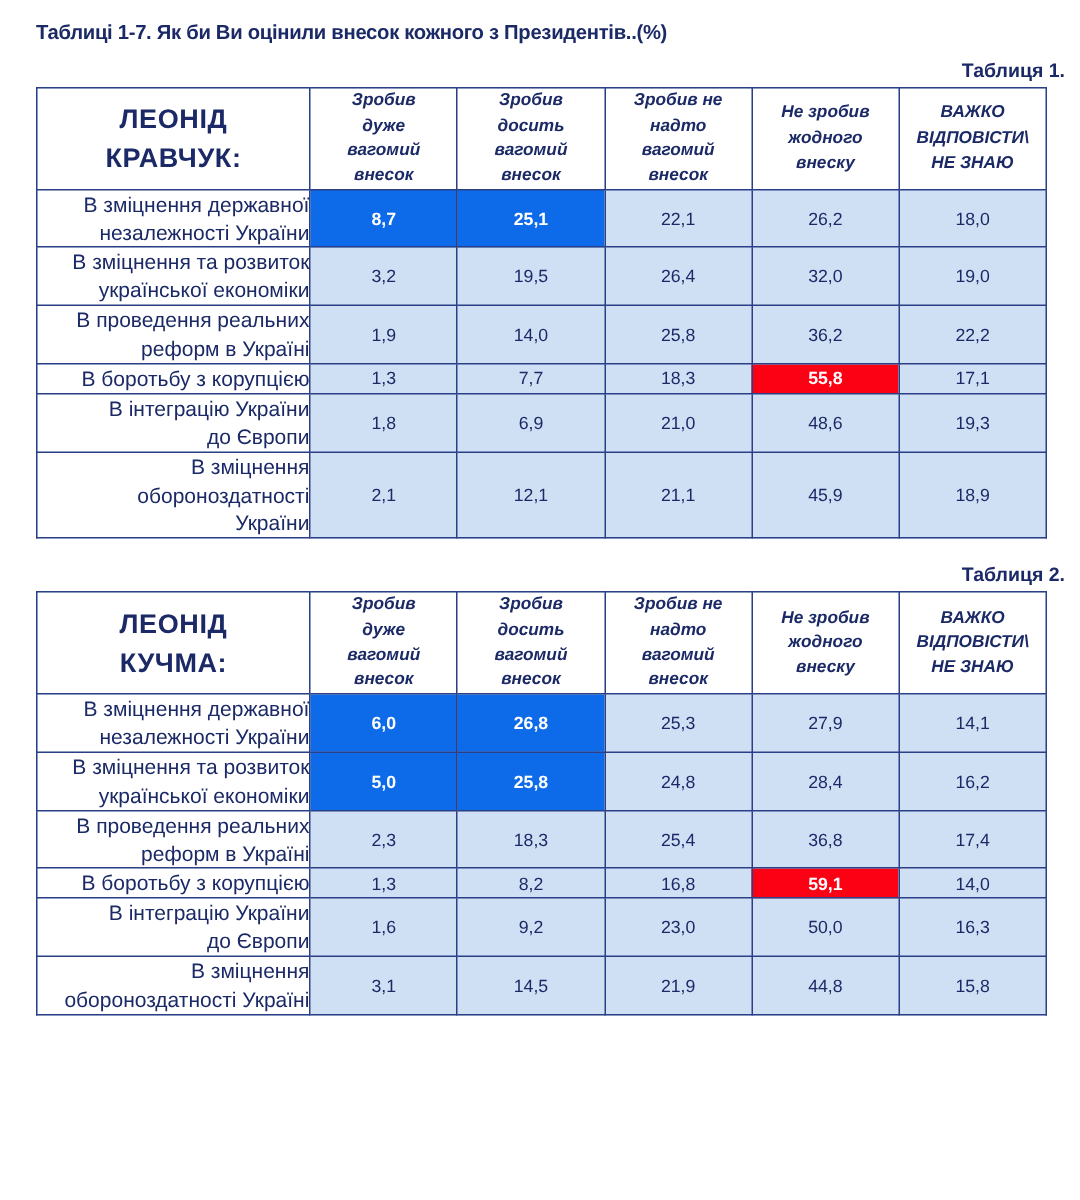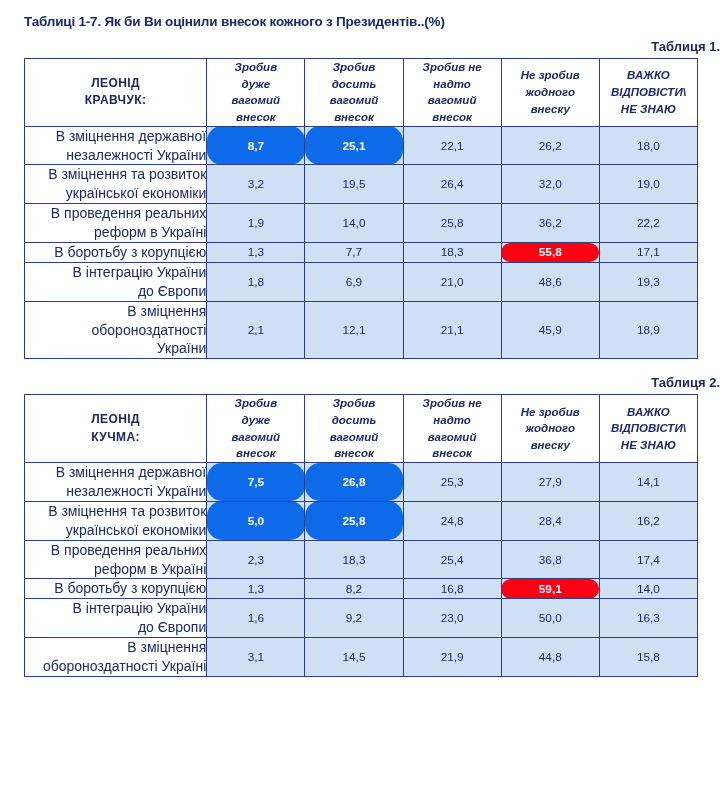--- a/index.html
+++ b/index.html
@@ -12,21 +12,21 @@
     background: #ffffff;
     font-family: "Liberation Sans", sans-serif;
     color: #1b2a66;
     overflow: hidden;
   }
   .page {
     position: relative;
     width: 720px;
     height: 616px;
     box-sizing: border-box;
-    padding: 12px 0 0 18px;
+    padding: 12px 10px 0 18px;
   }
   .main-title {
     font-size: 13.5px;
     font-weight: bold;
     color: #1b2a66;
     margin: 2px 0 10px 6px;
     letter-spacing: -0.2px;
   }
   .table-caption {
     font-size: 13px;
@@ -54,42 +54,41 @@
     font-size: 11.5px;
     font-weight: bold;
     font-style: italic;
     color: #1b2a66;
     text-align: center;
     line-height: 1.45;
     padding: 7px 4px 8px 4px;
   }
   .hdr-row th.corner {
     font-style: normal;
-    font-size: 12px;
+    font-size: 18px;
     letter-spacing: 0.4px;
   }
   .corner-line {
     display: block;
   }
   .row-label {
     background: #ffffff;
     font-size: 14px;
     color: #1b2a66;
     text-align: right;
     padding: 6px 6px 6px 8px;
     line-height: 1.35;
   }
   .val {
     background: #cfe0f5;
     font-size: 11.8px;
     color: #1b2a66;
     text-align: center;
     padding: 6px 4px;
     font-weight: normal;
-    border-radius: 15px;
   }
   .val.hl-blue {
     background: #0d6ae8;
     color: #ffffff;
     font-weight: bold;
   }
   .val.hl-red {
     background: #fc0013;
     color: #ffffff;
     font-weight: bold;
@@ -270,21 +269,21 @@
           <span class="corner-line">НЕ ЗНАЮ</span>
         </th>
       </tr>
     </thead>
     <tbody>
         <tr>
           <td class="row-label">
             <span class="corner-line">В зміцнення державної</span>
             <span class="corner-line">незалежності України</span>
           </td>
-          <td class="val hl-blue">7,5</td>
+          <td class="val hl-blue">6,0</td>
           <td class="val hl-blue">26,8</td>
           <td class="val">25,3</td>
           <td class="val">27,9</td>
           <td class="val">14,1</td>
         </tr>
         <tr>
           <td class="row-label">
             <span class="corner-line">В зміцнення та розвиток</span>
             <span class="corner-line">української економіки</span>
           </td>

